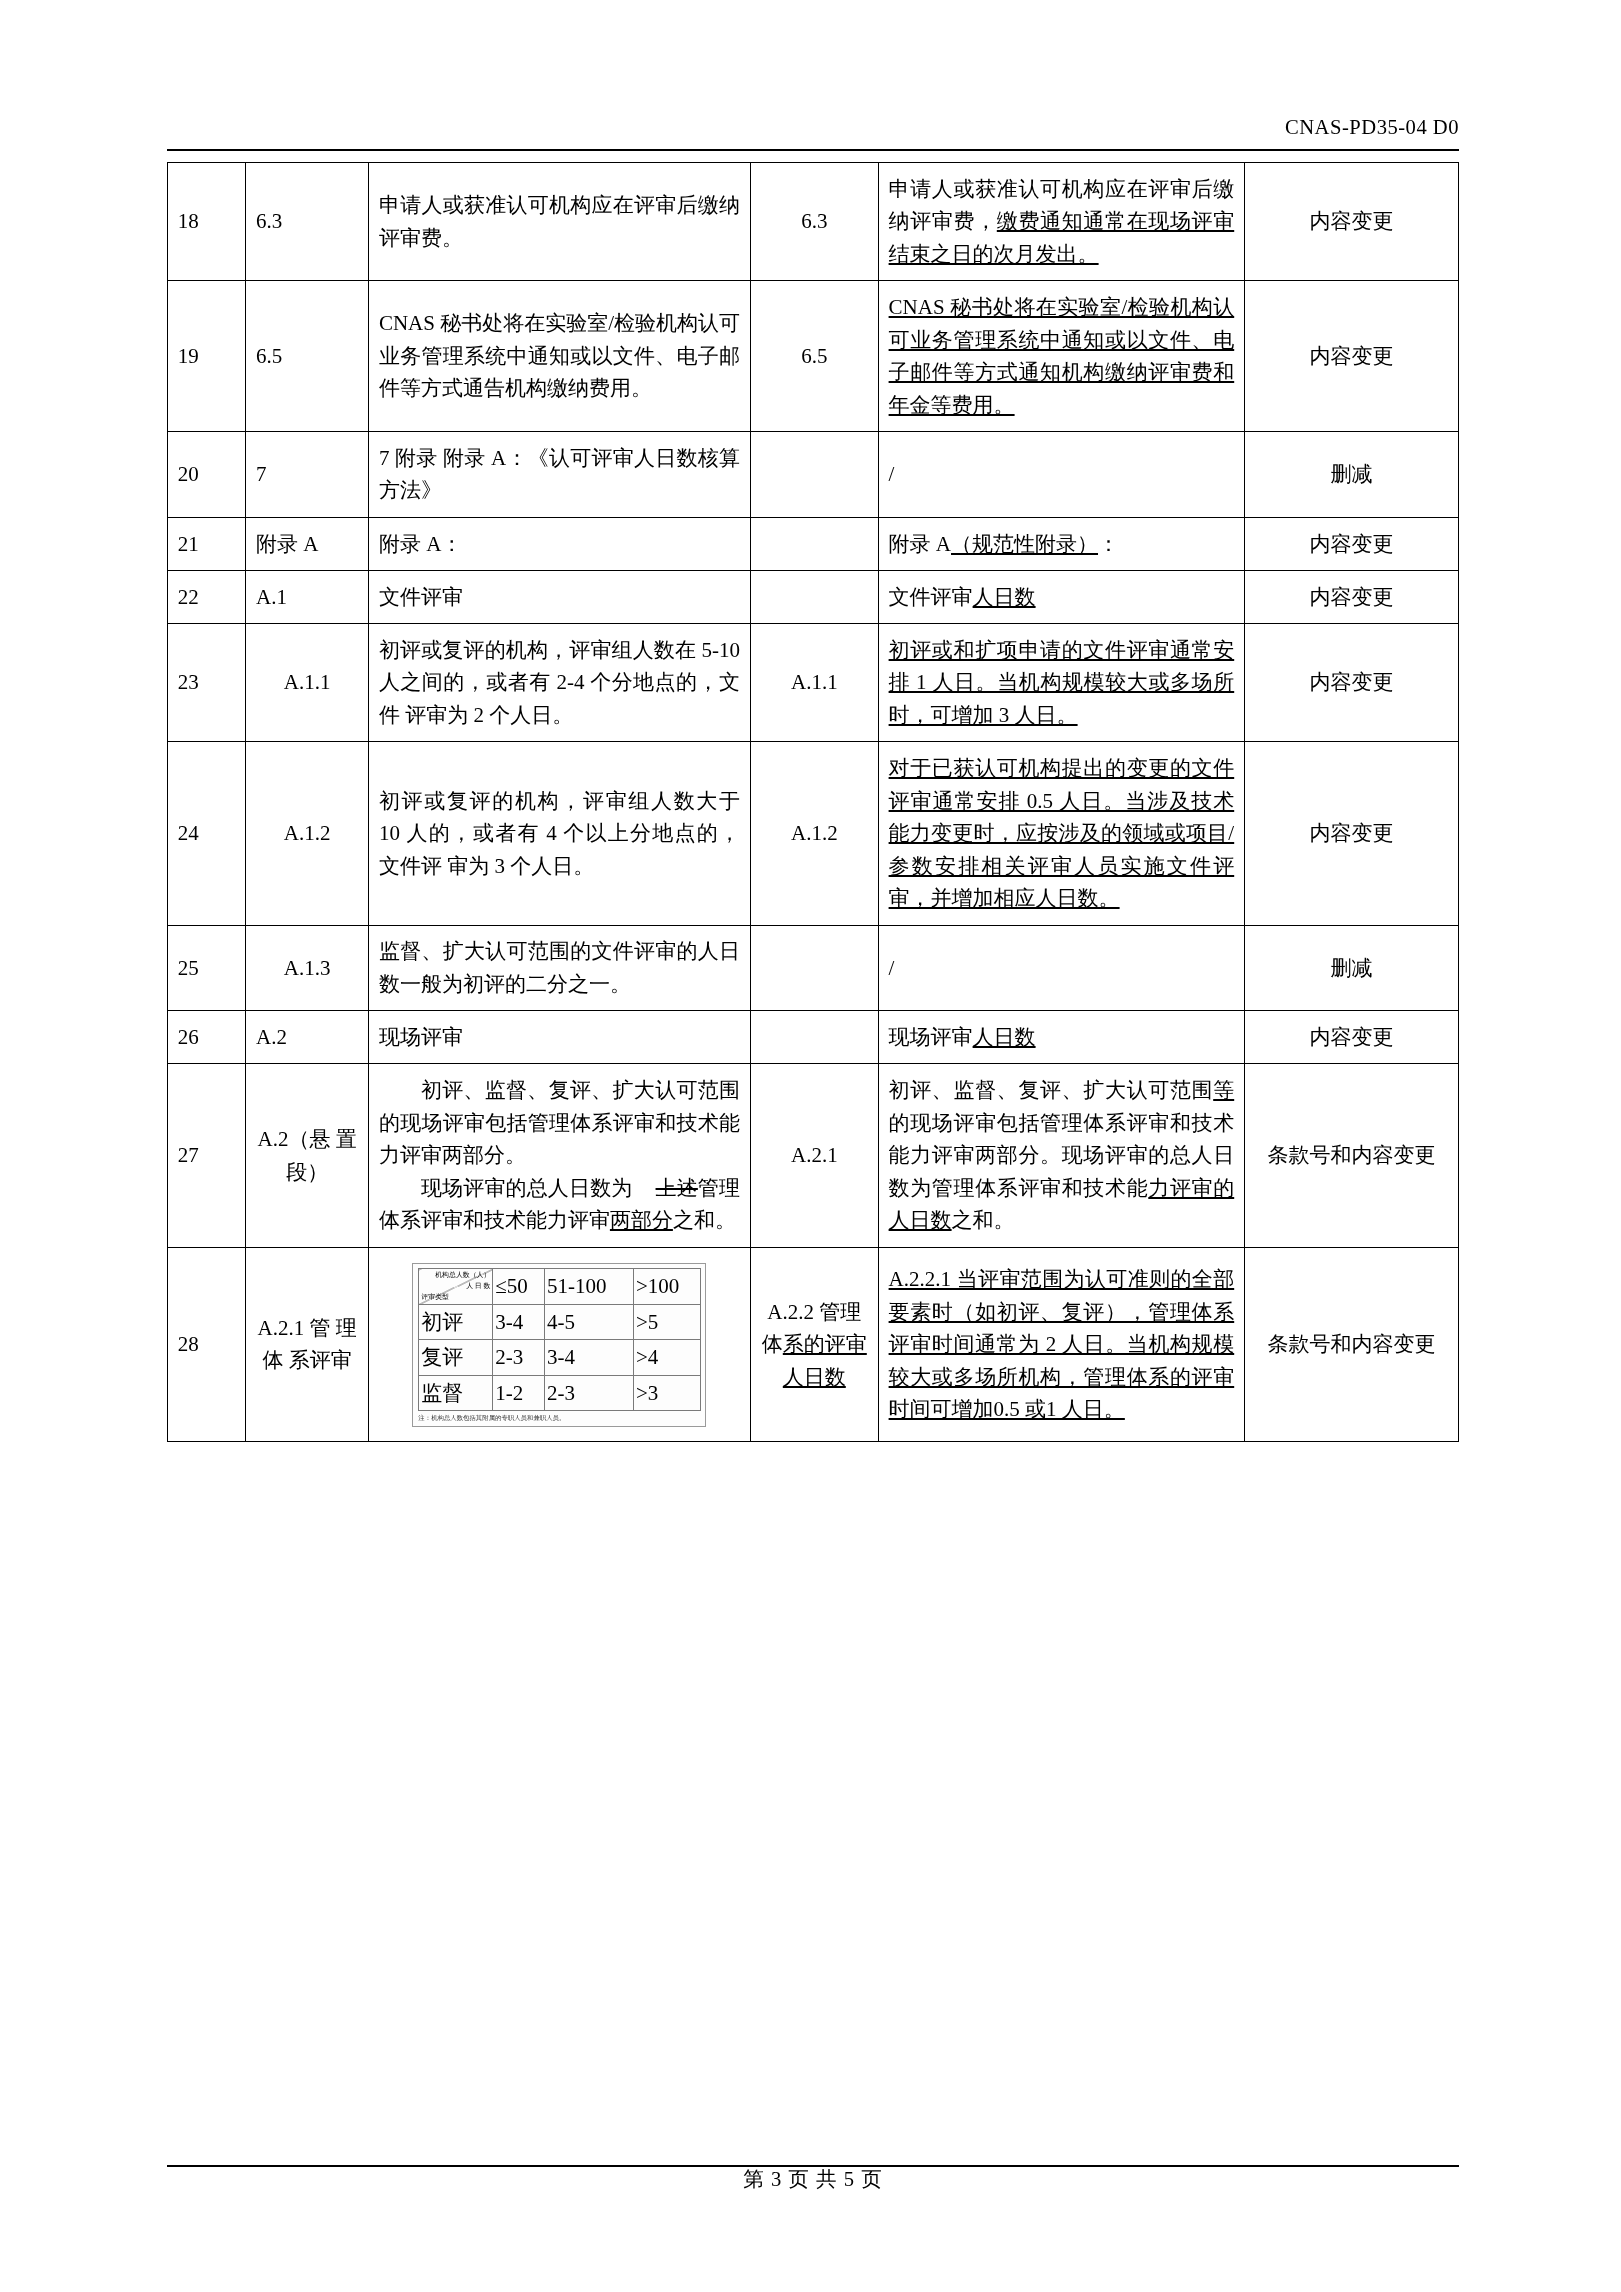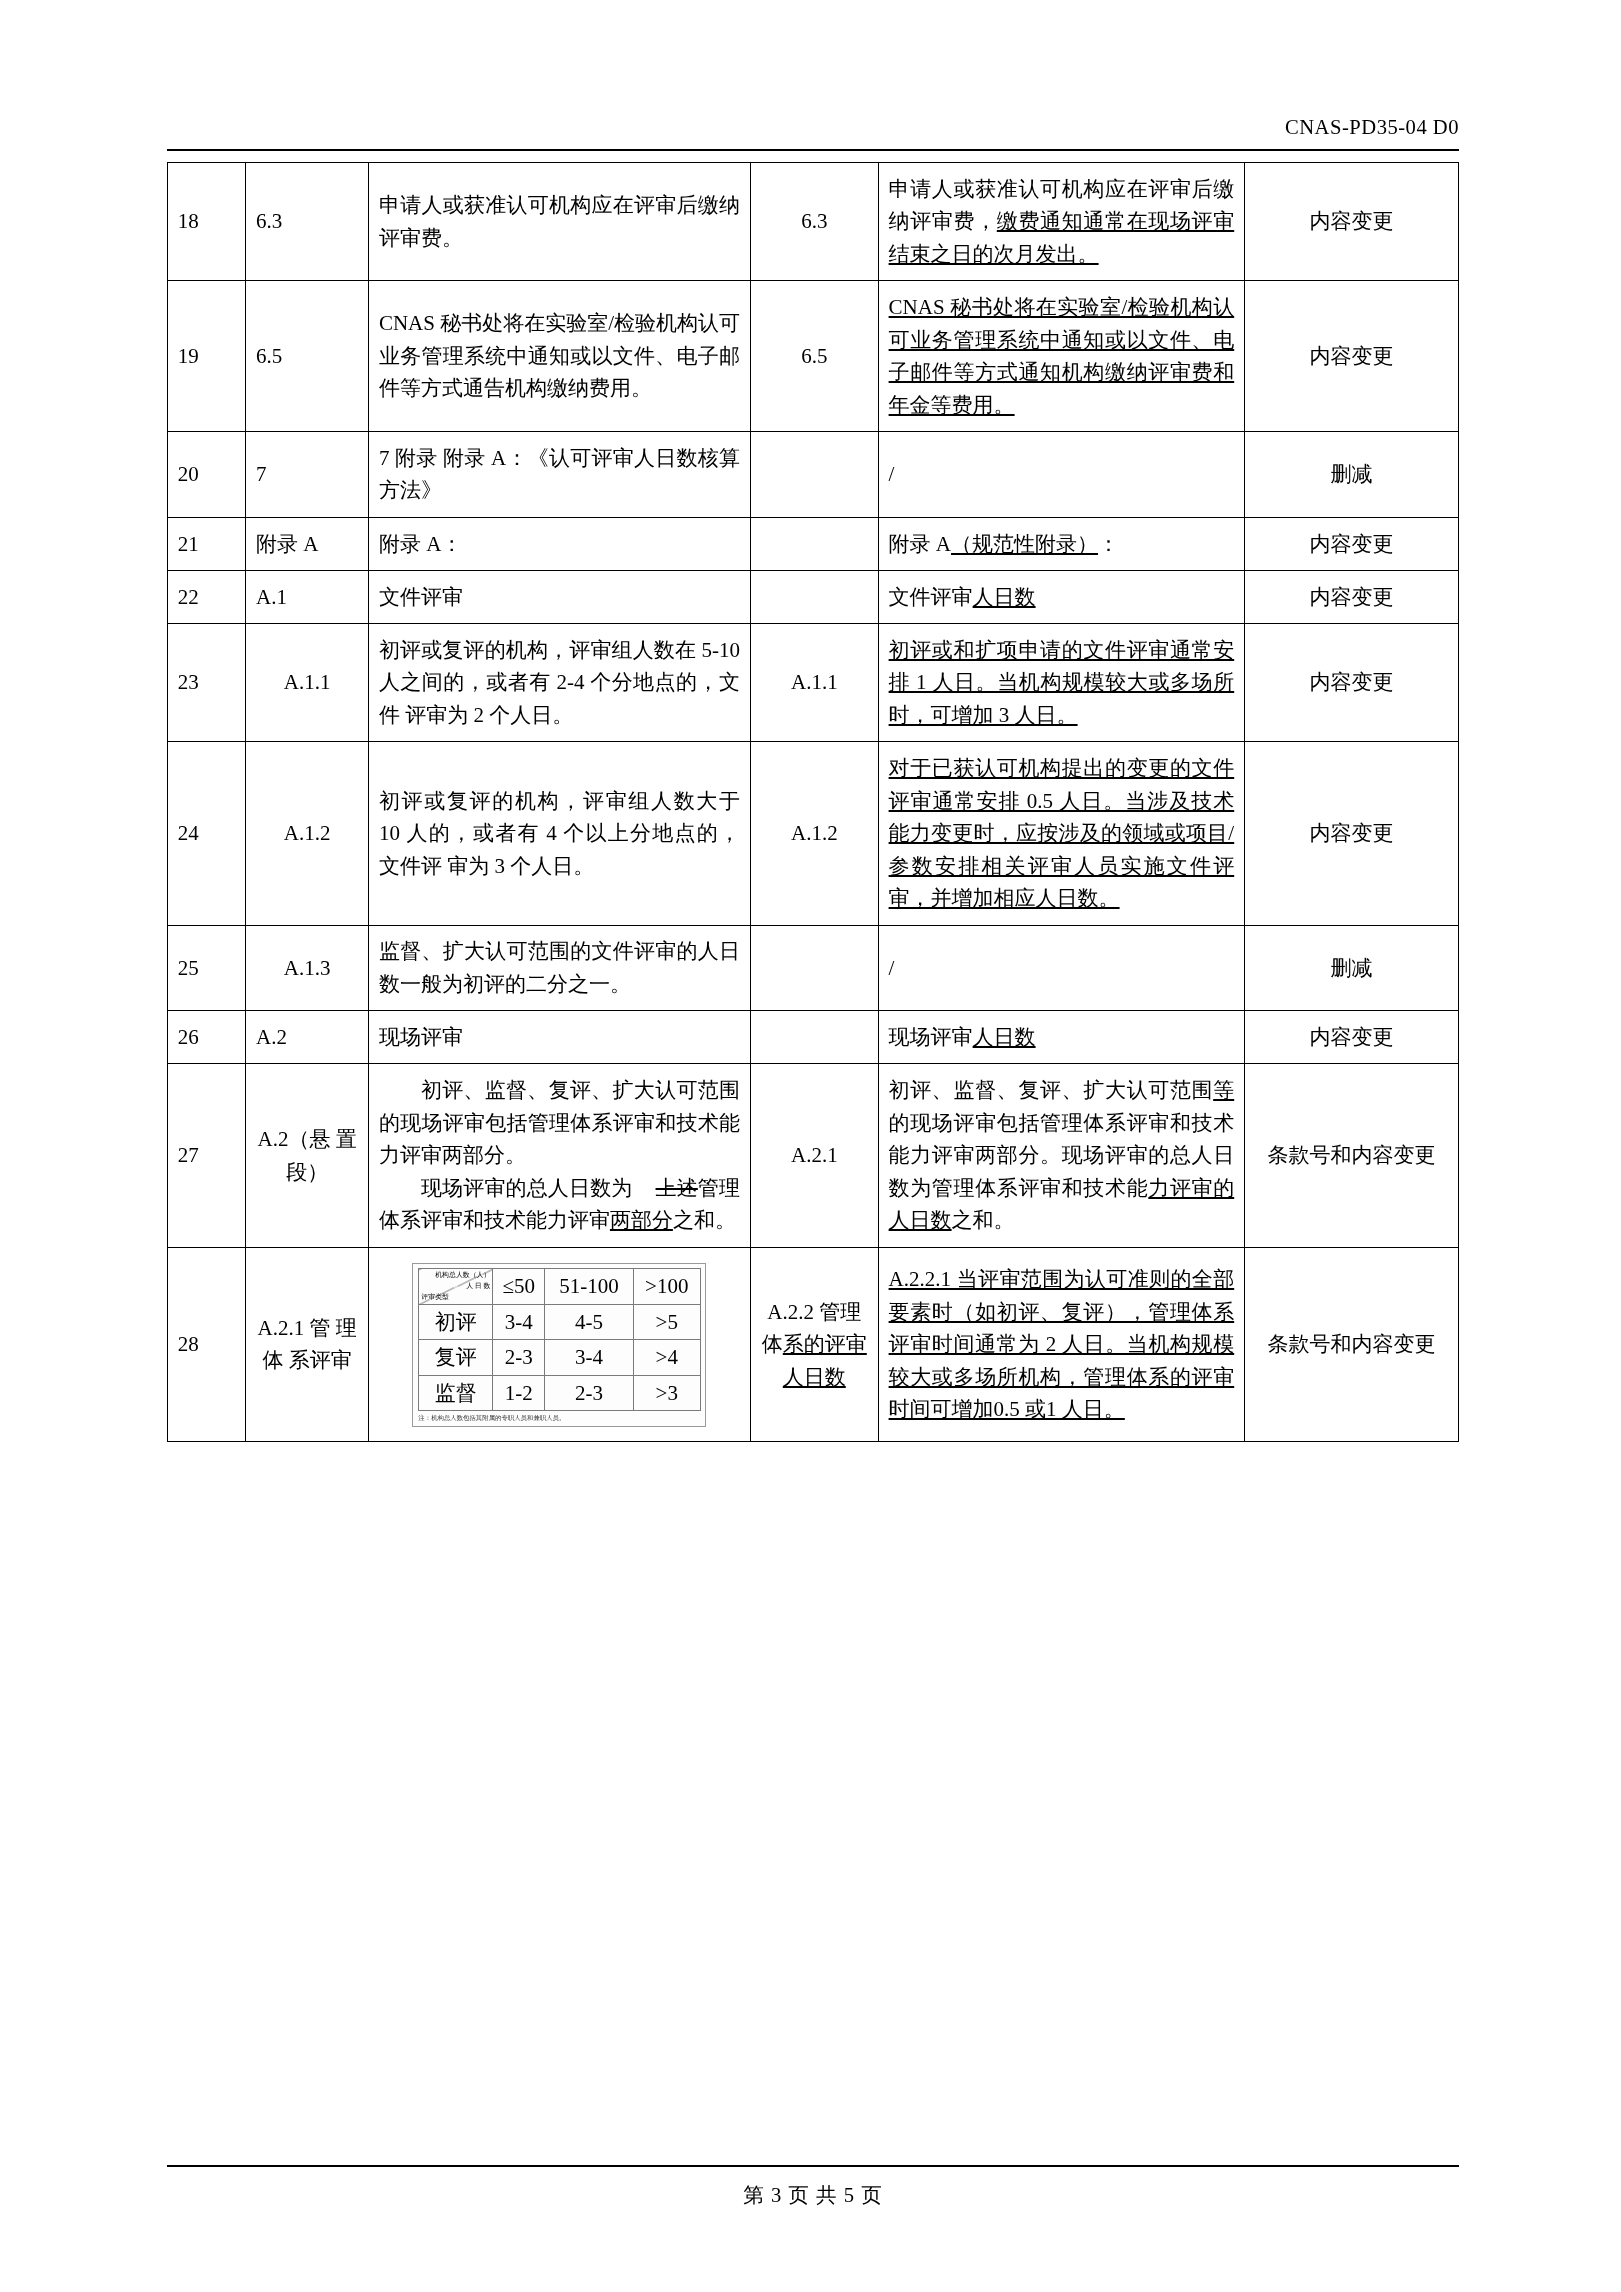--- a/index.html
+++ b/index.html
@@ -83,21 +83,21 @@
   table.fig {
     width: 100%;
     border-collapse: collapse;
     font-size: 7.4px;
     font-family: "Liberation Sans", sans-serif;
     line-height: 1.2;
   }
   table.fig td, table.fig th {
     border: 0.6px solid #7a7a7a;
     padding: 1px 2px;
-    text-align: center;
+    text-align: left;
     font-weight: normal;
   }
   .fig-corner {
     position: relative;
     height: 33px;
     width: 73px;
     padding: 0 !important;
     background:
       linear-gradient(to bottom right, transparent calc(50% - 0.4px), #7a7a7a calc(50% - 0.4px), #7a7a7a calc(50% + 0.4px), transparent calc(50% + 0.4px));
   }
@@ -121,21 +121,21 @@
 
   .footer-rule {
     position: absolute;
     bottom: 126px;
     left: 167px;
     width: 1292px;
     border-top: 2px solid #000;
   }
   .footer-text {
     position: absolute;
-    bottom: 84px;
+    bottom: 100px;
     left: 167px;
     width: 1292px;
     text-align: center;
     font-size: 20.6px;
     letter-spacing: 1px;
   }
 </style>
 </head>
 <body>
 

